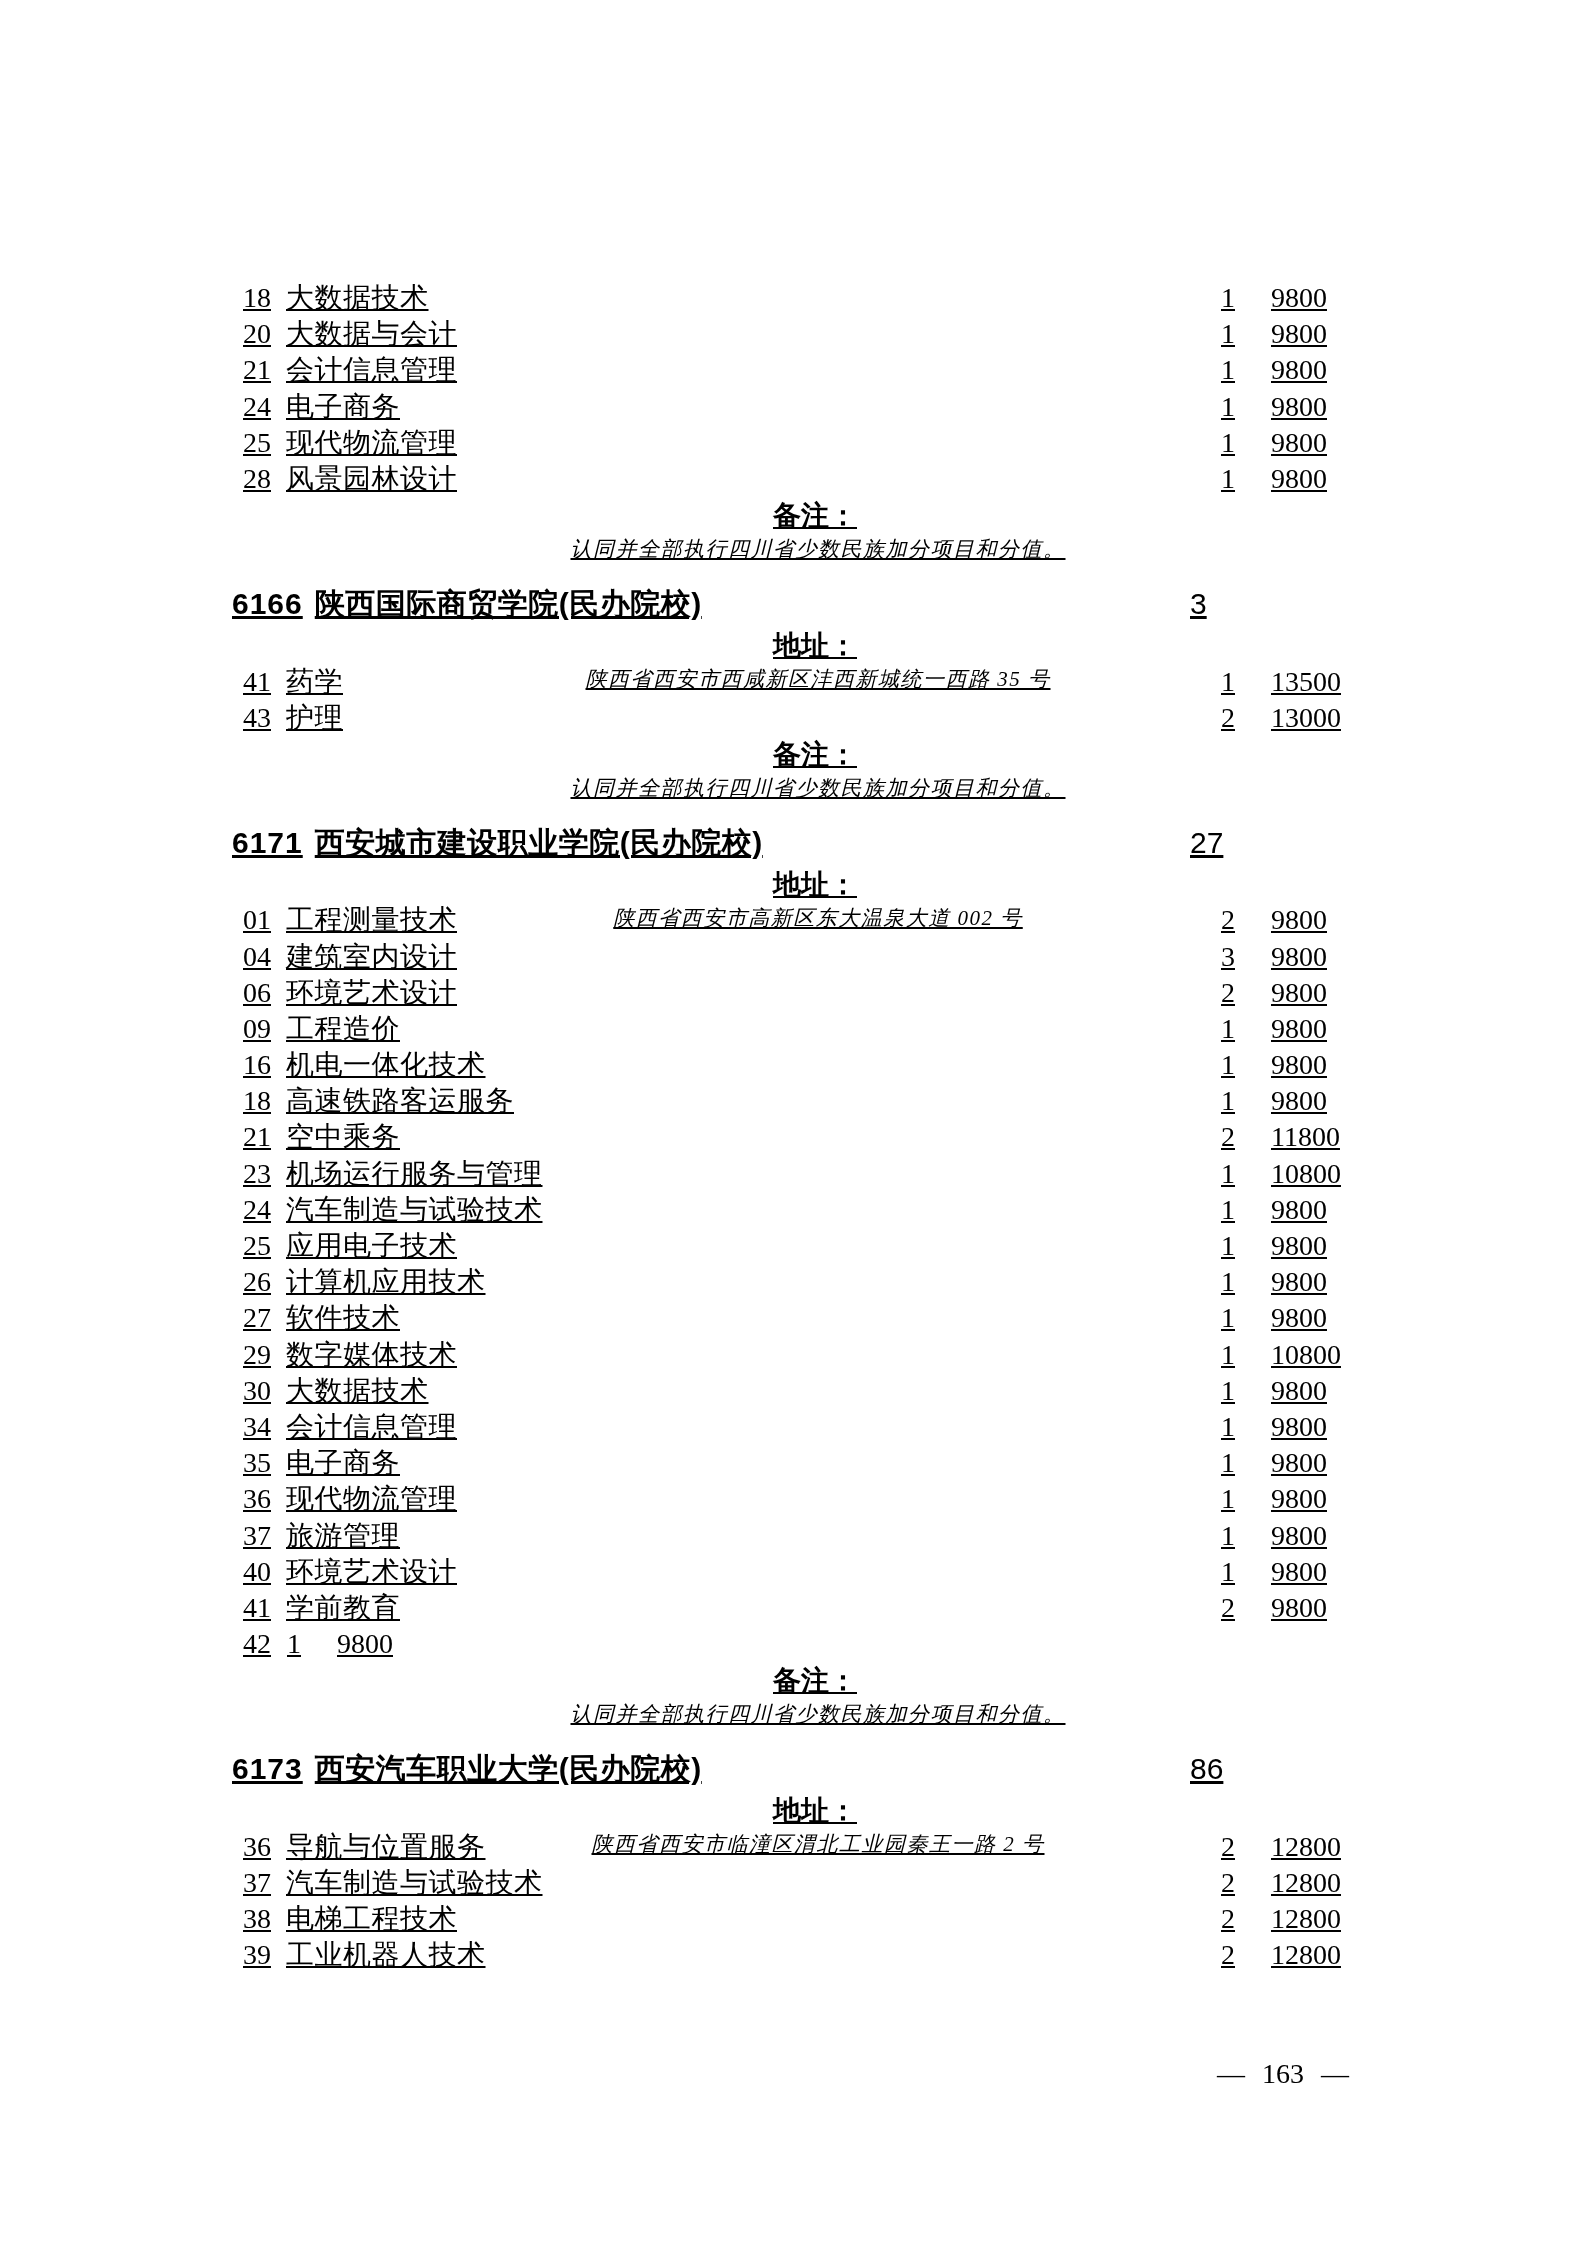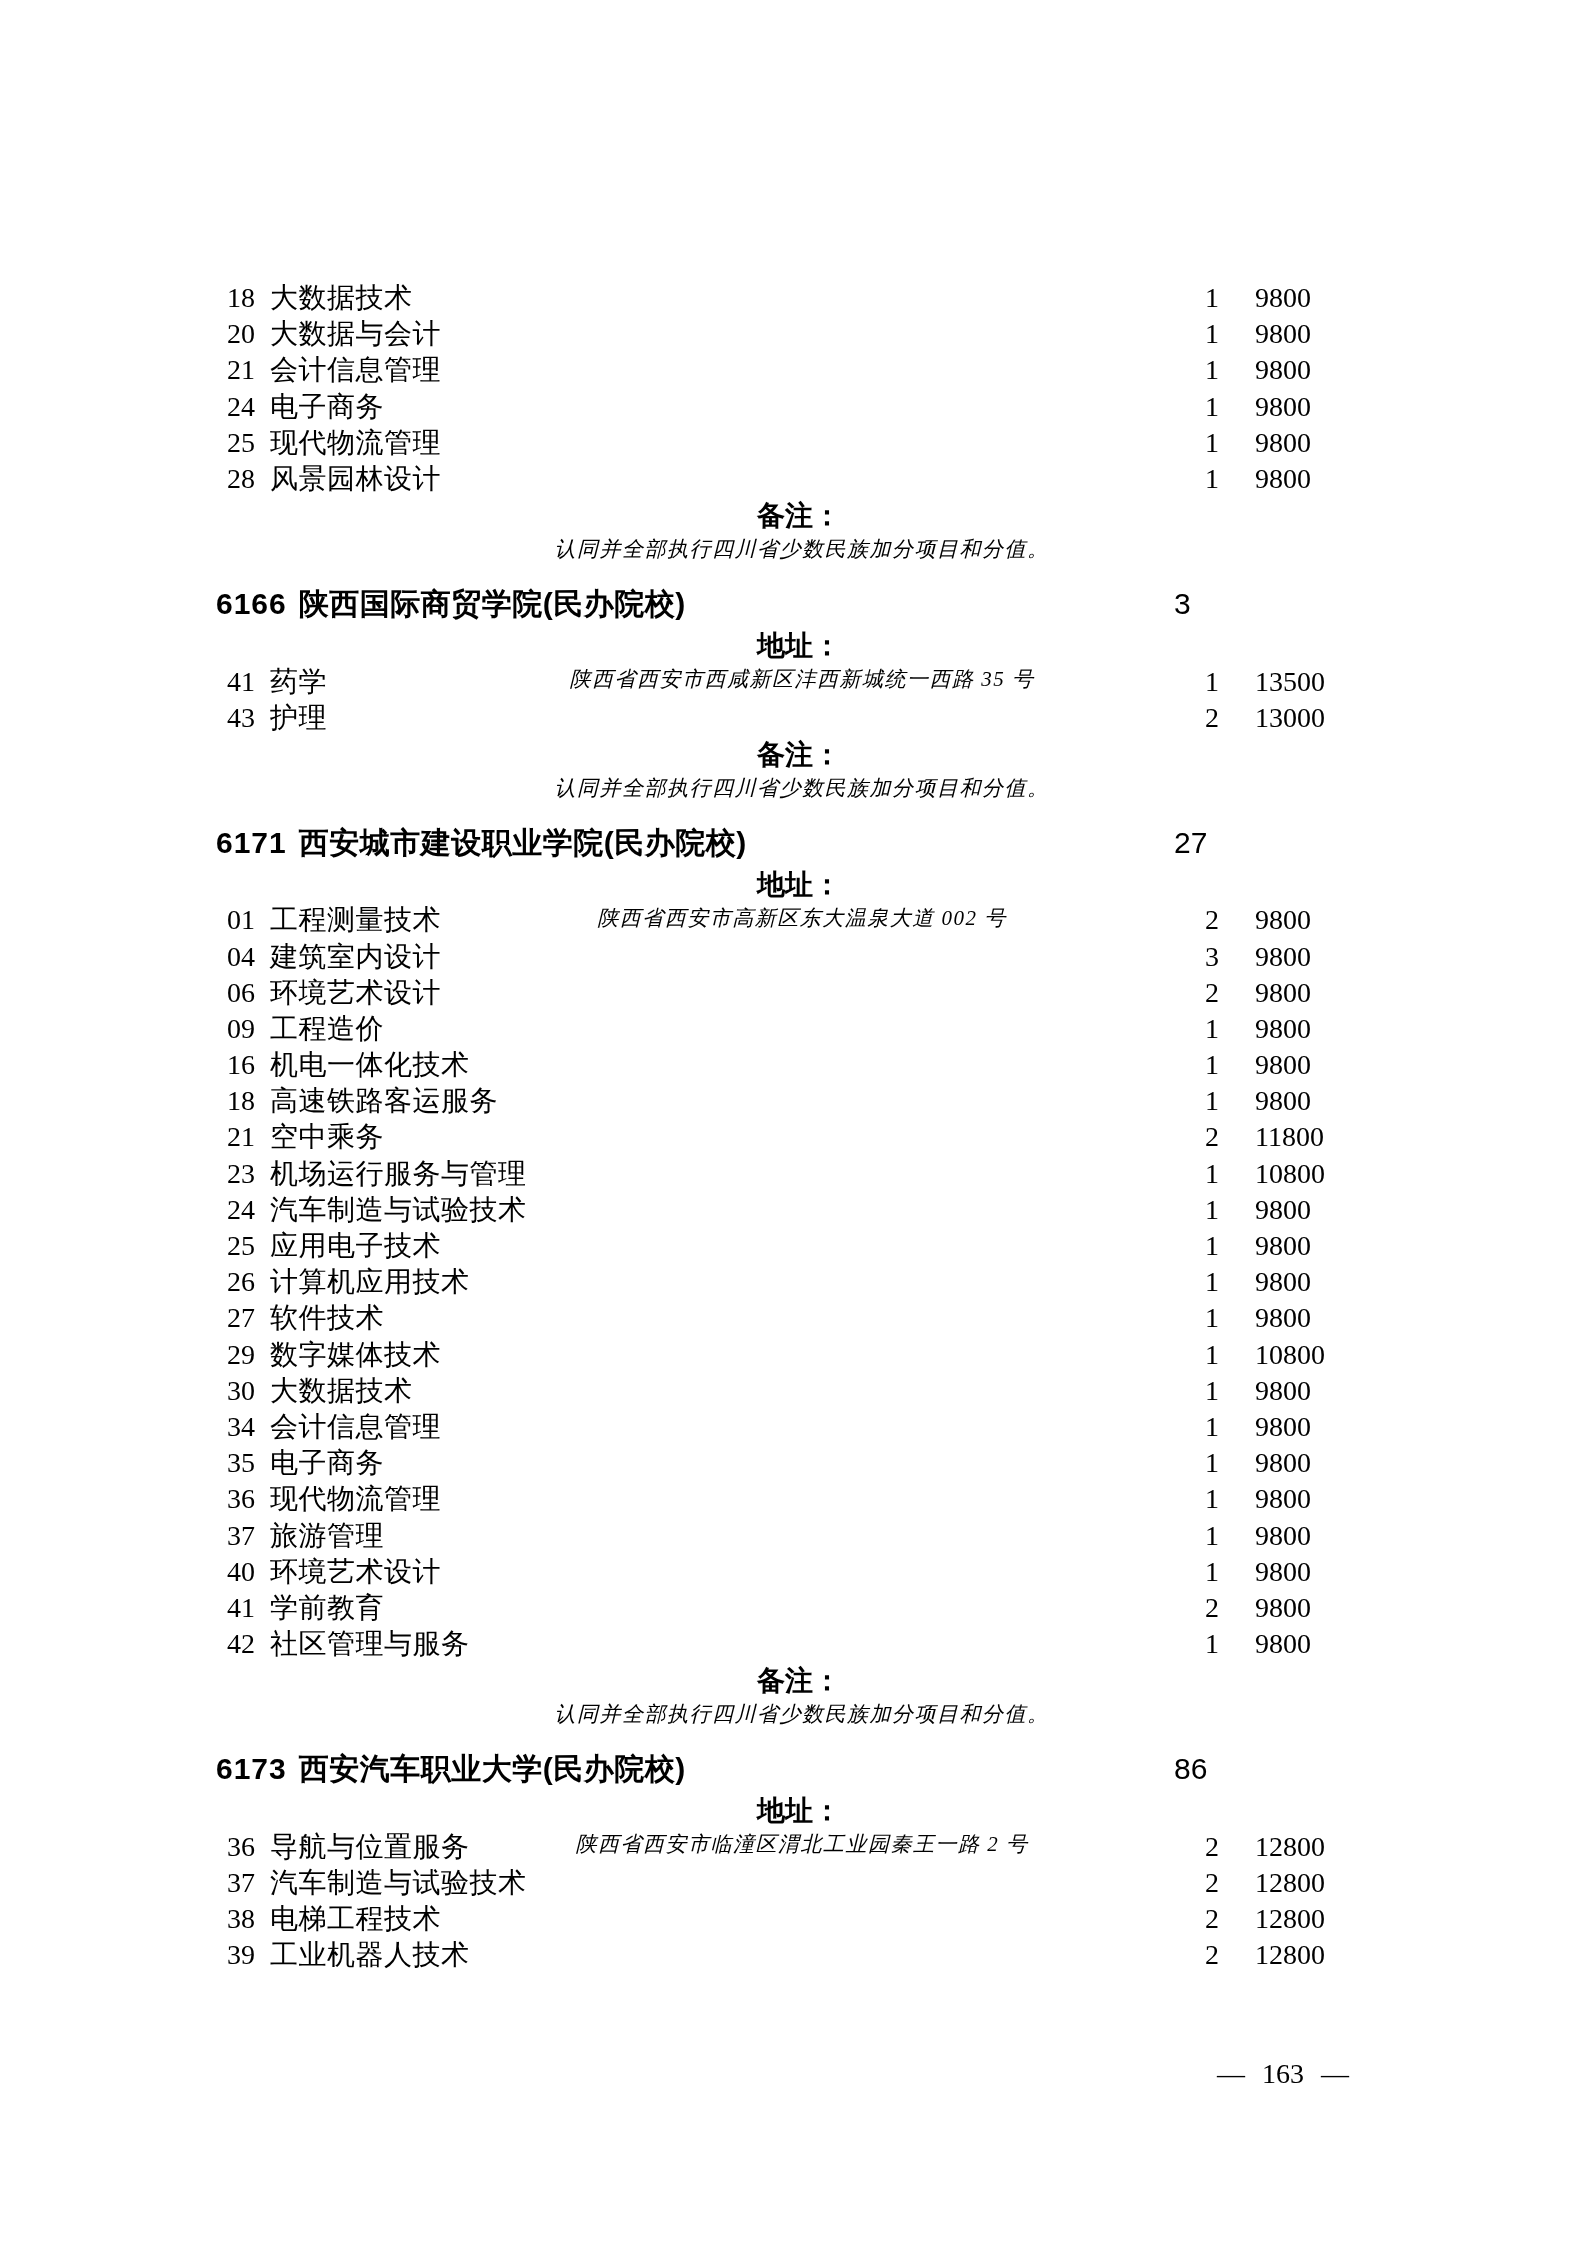--- a/index.html
+++ b/index.html
@@ -11,23 +11,24 @@
     position: relative;
     width: 1587px;
     height: 2245px;
     background: #ffffff;
     color: #000000;
     overflow: hidden;
     font-family: "Liberation Serif", "DejaVu Serif", serif;
   }
   .content {
     position: absolute;
-    left: 216px;
+    left: 232px;
     top: 280px;
     width: 1166px;
+    text-decoration: underline;
   }
   .school { margin-top: 0; }
   .school + .school { margin-top: 48px; }
 
   .school-header {
     height: 46px;
     display: flex;
     align-items: center;
     font-family: "Liberation Sans", "DejaVu Sans", sans-serif;
     font-weight: 700;
@@ -321,21 +322,20 @@
 
   <div class="row">
     <span class="r-code">41</span>
     <span class="r-name">学前教育</span>
     <span class="r-quota">2</span>
     <span class="r-fee">9800</span>
   </div>
 
   <div class="row">
     <span class="r-code">42</span>
-    <span class="r-name">社区管理与服务</span>
     <span class="r-quota">1</span>
     <span class="r-fee">9800</span>
   </div>
 </div>
     <div class="remark-line">
       <span class="lbl">备注：</span>
       <span class="kai-text">认同并全部执行四川省少数民族加分项目和分值。</span>
     </div>
   </section>
 

